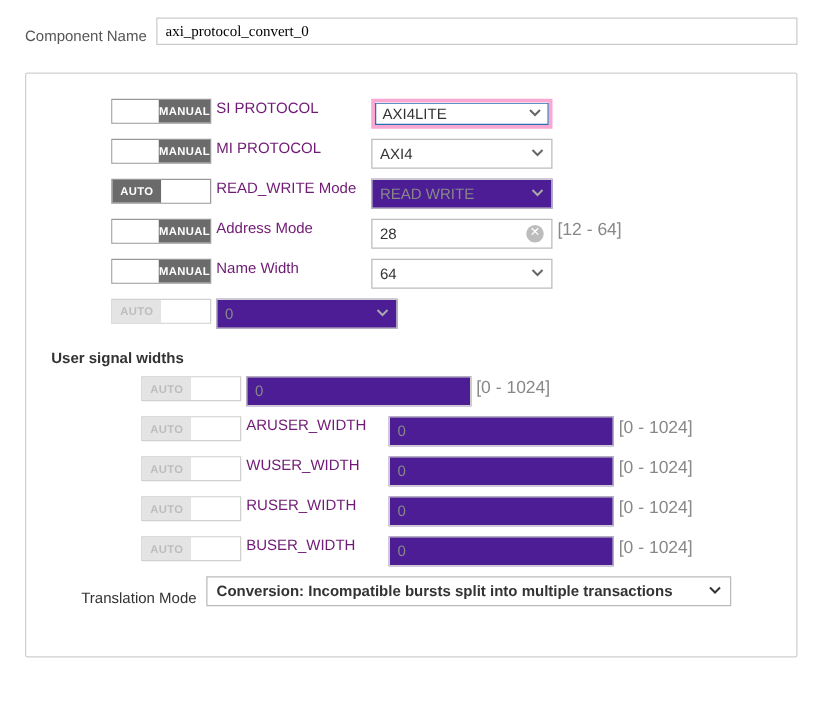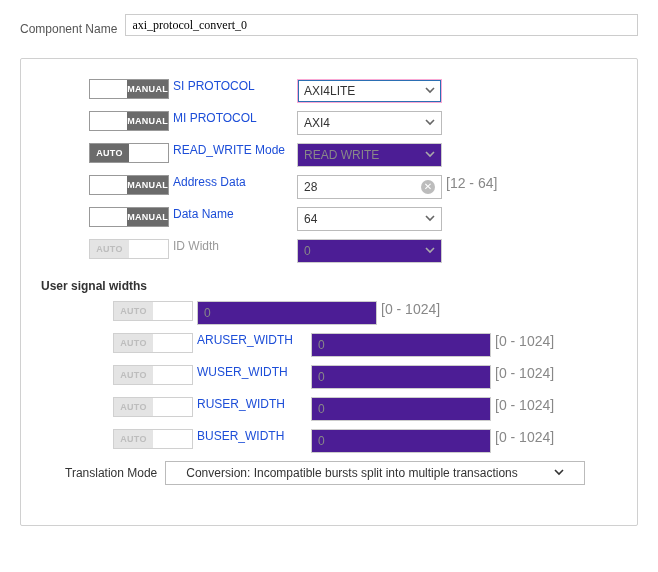--- a/index.html
+++ b/index.html
@@ -75,36 +75,36 @@
   .toggle.auto-off .half.left {
     background: #e4e4e4;
     color: #bdbdbd;
     display: flex;
     align-items: center;
     justify-content: center;
   }
   .toggle.auto-off .half.right { background: #fff; }
   .param-label {
     width: 120px;
-    color: #1d4ed8;
+    color: #701a75;
   }
   .param-label.disabled { color: #9a9a9a; }
   .field {
     width: 145px;
     height: 24px;
     border: 1px solid #bbb;
     background: #fff;
     display: flex;
     align-items: center;
     padding: 0 6px;
     position: relative;
     font-size: 12px;
   }
   .field.focused {
-    border: 1px solid #f9a8d4;
+    border: 3px solid #f9a8d4;
     box-shadow: 0 0 0 1px #2b6fb3 inset;
   }
   .field.disabled {
     background: #4c1d95;
     color: #888;
     border-color: #ccc;
   }
   .field .val { flex: 1; }
   .field .chev {
     color: #666;
@@ -117,31 +117,32 @@
     margin-left: 4px;
   }
   .hint { color: #888; font-size: 14px; }
   .section-title {
     font-weight: bold;
     margin: 16px 0 8px 0;
   }
   .indent { padding-left: 24px; }
   .wide-row {
     display: flex;
-    align-items: center;
+    align-items: flex-end;
     gap: 8px;
   }
   .wide-field {
     flex: 0 0 420px;
     height: 24px;
     border: 1px solid #bbb;
     display: flex;
     align-items: center;
-    padding: 0 20px;
+    padding: 0 7px;
     font-size: 12px;
+    font-weight: bold;
   }
   .wide-field .val { flex: 1; }
   .chev-svg { width: 10px; height: 10px; }
 </style>
 </head>
 <body>
 
 <div class="top-row">
   <span class="top-label">Component Name</span>
   <input class="top-input" type="text" value="axi_protocol_convert_0" style="">
@@ -189,48 +190,47 @@
             <path d="M1 3 L5 7 L9 3" fill="none" stroke="currentColor" stroke-width="1.6"></path>
           </svg></span>
     </div>
   </div>
 
   <div class="row">
     <div class="toggle manual-on">
       <div class="half left"></div>
       <div class="half right">MANUAL</div>
     </div>
-    <div class="param-label">Address Data</div>
+    <div class="param-label">Address Mode</div>
     <div class="field">
       <span class="val">28</span>
       <span class="clear">✕</span>
     </div>
     <span class="hint">[12 - 64]</span>
   </div>
 
   <div class="row">
     <div class="toggle manual-on">
       <div class="half left"></div>
       <div class="half right">MANUAL</div>
     </div>
-    <div class="param-label">Data Name</div>
+    <div class="param-label">Name Width</div>
     <div class="field">
       <span class="val">64</span>
       <span class="chev"><svg class="chev-svg" viewBox="0 0 10 10">
             <path d="M1 3 L5 7 L9 3" fill="none" stroke="currentColor" stroke-width="1.6"></path>
           </svg></span>
     </div>
   </div>
 
   <div class="row">
     <div class="toggle auto-off">
       <div class="half left">AUTO</div>
       <div class="half right"></div>
     </div>
-    <div class="param-label disabled">ID Width</div>
     <div class="field disabled">
       <span class="val">0</span>
       <span class="chev"><svg class="chev-svg" viewBox="0 0 10 10">
             <path d="M1 3 L5 7 L9 3" fill="none" stroke="currentColor" stroke-width="1.6"></path>
           </svg></span>
     </div>
   </div>
 
   <div class="section-title">User signal widths</div>
   <div class="indent" id="user-signal-rows">

